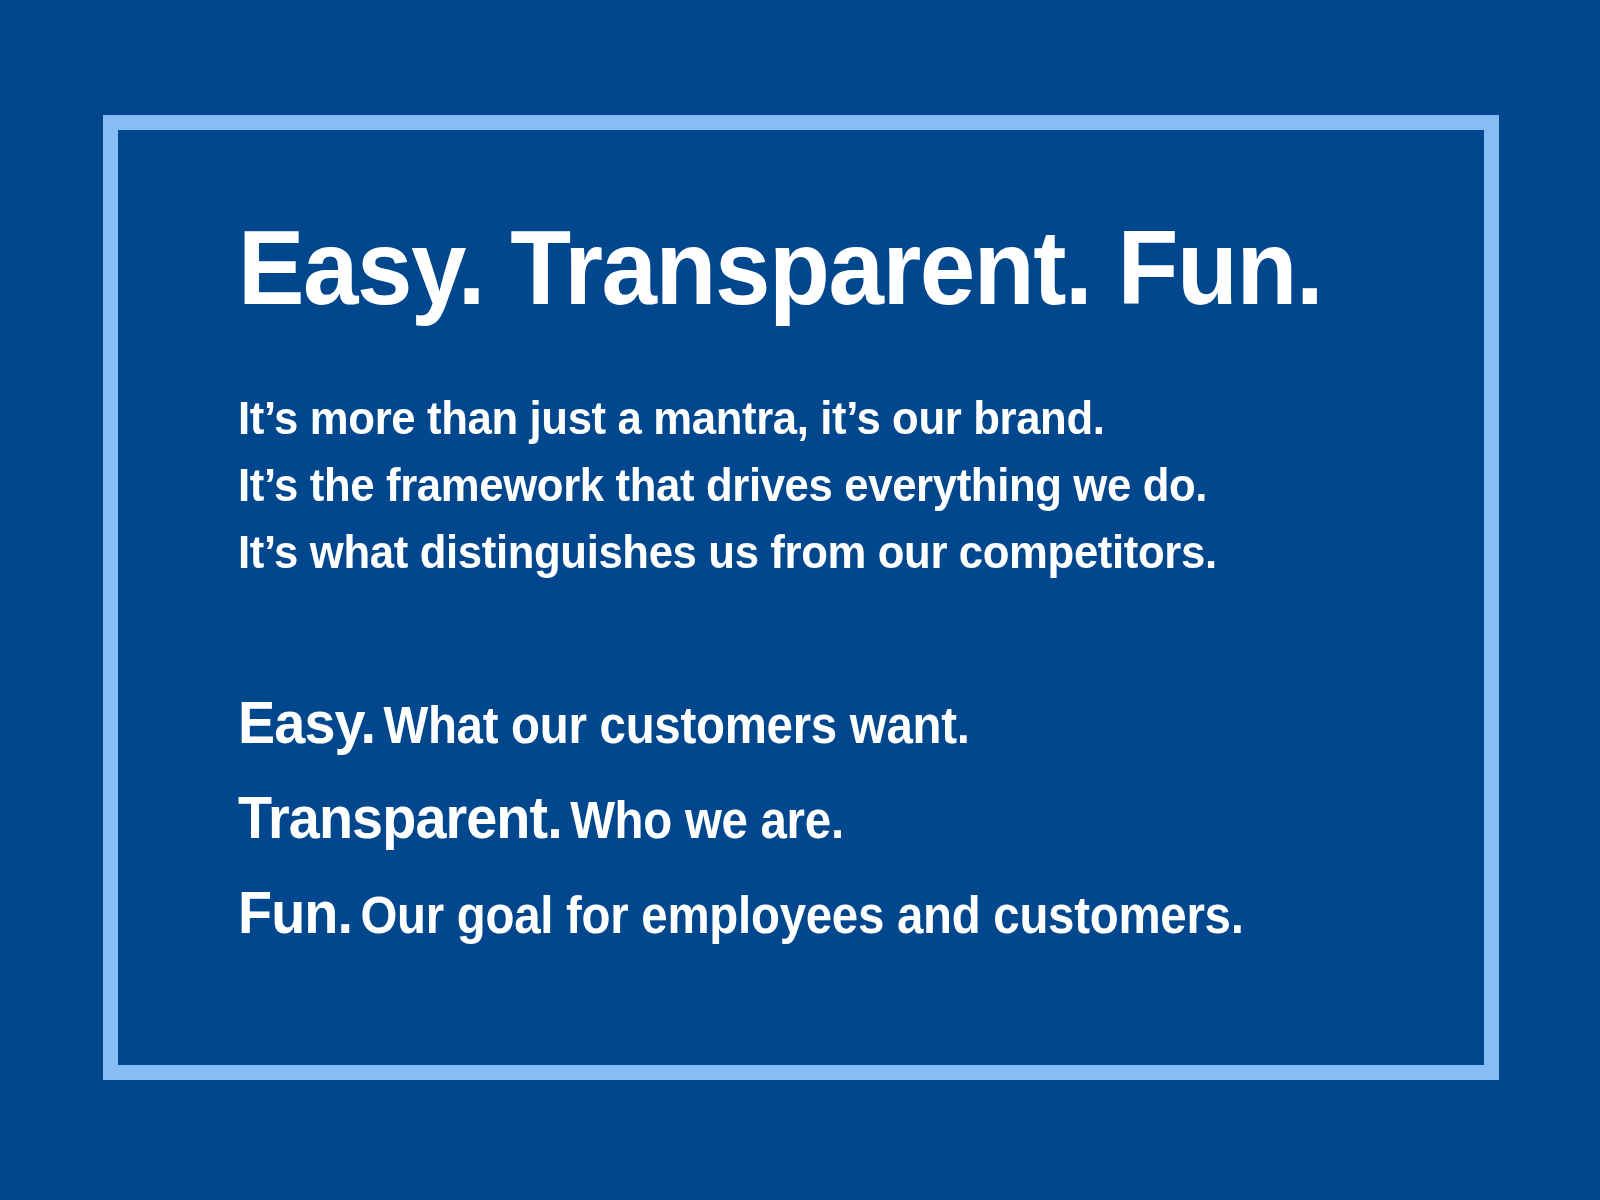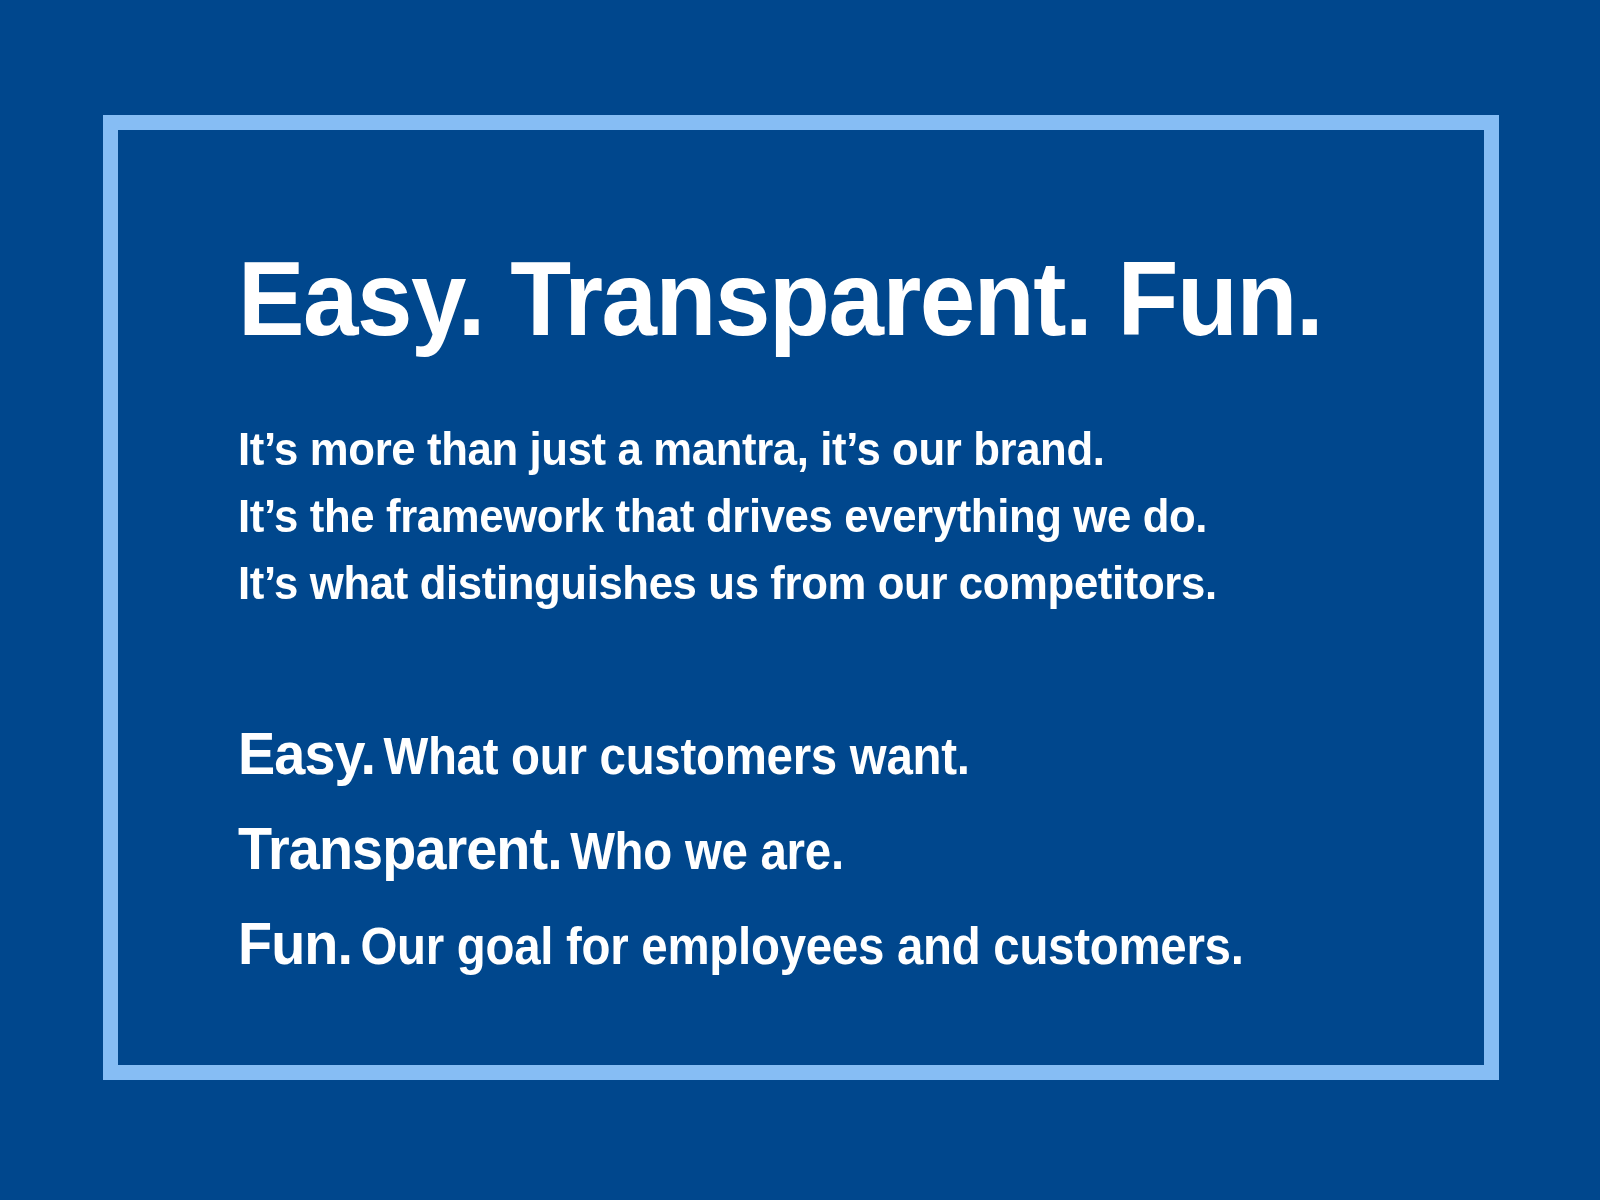--- a/index.html
+++ b/index.html
@@ -30,21 +30,21 @@
     top: 115px;
     width: 1396px;
     height: 965px;
     border: 15px solid #86bdf4;
     background: transparent;
   }
 
   .content {
     position: absolute;
     left: 238px;
-    top: 245px;
+    top: 214px;
     width: 1160px;
   }
 
   
   .headline {
     color: #ffffff;
     font-family: "Liberation Sans Narrow", "Liberation Sans", sans-serif;
     font-size: 106px;
     font-weight: bold;
     line-height: 1.0;

